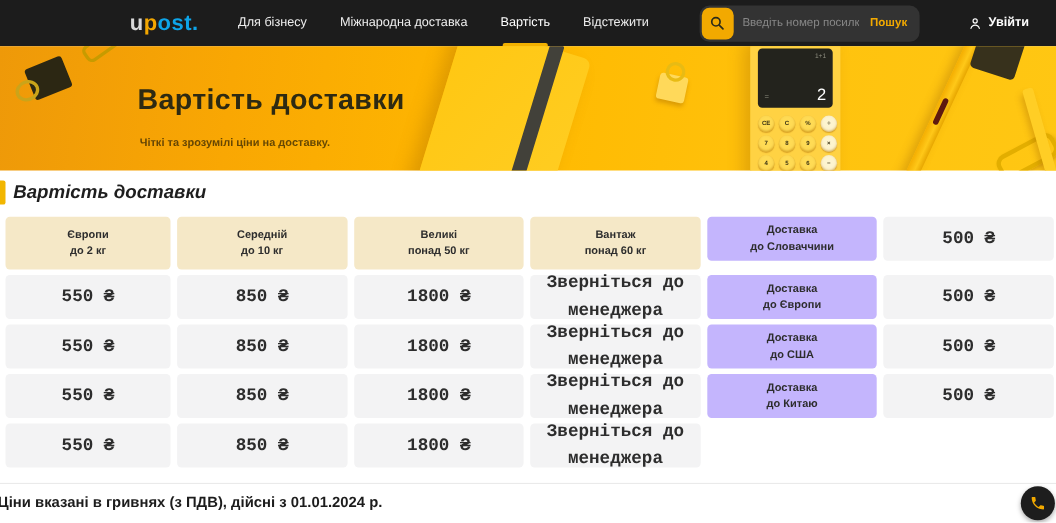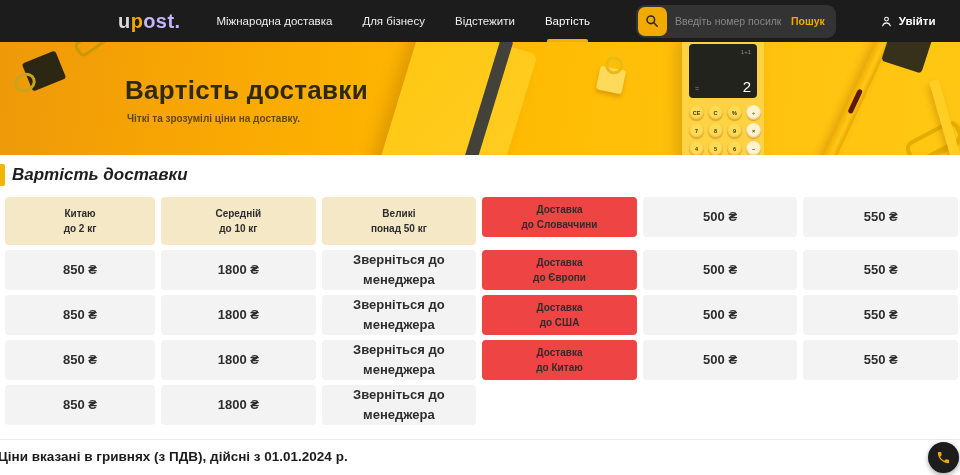--- a/index.html
+++ b/index.html
@@ -5,37 +5,37 @@
   html,body{margin:0;padding:0;}
   body{
     width:960px;height:475px;overflow:hidden;background:#fff;
     font-family:"Liberation Sans",sans-serif;position:relative;
   }
   
   .navbar{height:42px;background:#1c1c1c;display:flex;align-items:center;}
   .logo{margin-left:118px;font-size:20px;font-weight:bold;letter-spacing:.4px;cursor:pointer;white-space:nowrap;}
   .logo .u{color:#d9d9d9;}
   .logo .p{color:#f2a600;}
-  .logo .rest{color:#c4b5fd;}
+  .logo .rest{color:#0ea5e9;}
   .nav{display:flex;gap:30px;margin-left:36px;height:42px;}
   .nav-item{color:#ededed;font-size:11.5px;display:flex;align-items:center;position:relative;cursor:pointer;white-space:nowrap;}
   .nav-item.active{color:#ffffff;}
   .nav-item.active::after{content:"";position:absolute;left:2px;right:2px;bottom:0;height:3px;background:#f2b100;border-radius:2px 2px 0 0;}
   .search-pill{margin-left:46px;background:#333333;border-radius:9px;height:33px;display:flex;align-items:center;padding:2px;box-sizing:border-box;}
   .search-btn{width:29px;height:29px;background:#f2a900;border:none;border-radius:7px;display:flex;align-items:center;justify-content:center;cursor:pointer;flex:none;}
   .search-input{background:transparent;border:none;outline:none;color:#dddddd;font-size:10.5px;padding:0 8px;width:106px;font-family:"Liberation Sans",sans-serif;}
   .search-input::placeholder{color:#878787;}
   .search-submit{color:#f2a900;font-size:10.5px;font-weight:bold;padding:0 9px 0 2px;cursor:pointer;background:none;border:none;font-family:"Liberation Sans",sans-serif;}
   .login{margin-left:44px;display:flex;align-items:center;gap:6px;color:#ffffff;font-size:11.5px;font-weight:bold;cursor:pointer;white-space:nowrap;text-align:center;}
   
   .hero{height:113px;position:relative;overflow:hidden;
     background:linear-gradient(97deg,#ee9909 0%,#f9a703 22%,#ffb900 48%,#ffc30e 78%,#ffc713 100%);}
   .hero-text{position:absolute;left:125px;top:33px;z-index:6;}
   .hero-title{margin:0;font-size:26px;font-weight:bold;color:#2e2a12;letter-spacing:.3px;}
-  .hero-sub{margin:7px 0 0 2px;font-size:10px;font-weight:bold;color:rgba(45,33,4,.72);}
+  .hero-sub{margin:19px 0 0 2px;font-size:10px;font-weight:bold;color:rgba(45,33,4,.72);}
   
   .notebook{position:absolute;left:398px;top:-8px;width:120px;height:152px;border-radius:7px;
     background:linear-gradient(115deg,#ffc712,#ffcd22);transform:rotate(17deg);
     box-shadow:-8px 10px 16px rgba(150,90,0,.30);}
   .notebook-band{position:absolute;right:27px;top:-5px;bottom:-5px;width:13px;background:#42413a;border-radius:2px;}
   .calc{position:absolute;left:682px;top:-14px;width:82px;height:180px;background:#ffd243;border-radius:10px;
     box-shadow:-6px 9px 14px rgba(150,90,0,.28);padding:0 7px;box-sizing:border-box;}
   .calc-display{margin-top:16px;height:54px;background:#23231d;border-radius:4px;position:relative;}
   .calc-small{position:absolute;top:5px;right:6px;font-size:6px;color:#8f8f81;}
   .calc-main{position:absolute;bottom:3px;right:6px;font-size:15px;color:#ffffff;}
@@ -60,40 +60,40 @@
   .pencil{position:absolute;left:947px;top:36px;width:10px;height:132px;background:#ffce25;border-radius:3px;transform:rotate(-16deg);box-shadow:-3px 4px 6px rgba(150,90,0,.3);}
   
   .section-head{display:flex;align-items:center;gap:7px;margin-top:8px;height:24px;}
   .accent-bar{width:5px;height:22px;background:#f2b600;border-radius:0 2px 2px 0;flex:none;}
   .section-title{font-size:17px;font-weight:bold;font-style:italic;color:#1e1e1e;}
   
   .pricing{display:grid;grid-template-columns:150px repeat(5,1fr);gap:5px 6px;margin:10px 2px 0 5px;}
   .cell{border-radius:4px;display:flex;flex-direction:column;align-items:center;justify-content:center;
     text-align:center;line-height:1.55;color:#2d2d2d;}
   .th{background:#f5e8c7;height:48px;font-size:10px;font-weight:bold;}
-  .tl{background:#ef4444;height:40px;font-size:10px;font-weight:bold;}
-  .td{background:#f3f3f4;height:40px;font-size:13px;font-weight:bold;}
+  .tl{background:#c4b5fd;height:40px;font-size:10px;font-weight:bold;}
+  .td{background:#f3f3f4;height:40px;font-size:16px;font-weight:bold;font-family:Liberation Mono, monospace;}
   
   .footer-divider{margin-top:14px;border-top:1px solid #eaeaea;}
   .footer-note{margin:9px 0 0 -2px;font-size:13.5px;font-weight:bold;color:#1c1c1c;}
   .phone-fab{position:absolute;right:1px;bottom:2px;width:31px;height:31px;border-radius:50%;background:#1d1d1d;
     border:none;display:flex;align-items:center;justify-content:center;cursor:pointer;box-shadow:0 2px 5px rgba(0,0,0,.35);}
 </style>
 </head>
 <body>
 
 <header class="navbar">
   <div class="logo">
     <span class="u">u</span><span class="p">p</span><span class="rest">ost.</span>
   </div>
   <nav class="nav">
+    <div class="nav-item">Для бізнесу</div>
     <div class="nav-item">Міжнародна доставка</div>
-    <div class="nav-item">Для бізнесу</div>
+    <div class="nav-item active">Вартість</div>
     <div class="nav-item">Відстежити</div>
-    <div class="nav-item active">Вартість</div>
   </nav>
   <div class="search-pill">
     <button class="search-btn">
       <span style="display:flex;">
         <svg width="14" height="14" viewBox="0 0 24 24" fill="none" stroke="#2b2b1a" stroke-width="2.6" stroke-linecap="round">
             <circle cx="10" cy="10" r="6.5"></circle>
             <line x1="15.5" y1="15.5" x2="21" y2="21"></line>
           </svg>
       </span>
     </button>
@@ -161,30 +161,34 @@
 </section>
 
 <div class="section-head">
   <div class="accent-bar"></div>
   <div class="section-title">Вартість доставки</div>
 </div>
 
 <div class="pricing">
 
   <div class="cell th">
-      <span>Китаю</span>
+      <span>Європи</span>
       <span>до 2 кг</span>
     </div>
   <div class="cell th">
       <span>Середній</span>
       <span>до 10 кг</span>
     </div>
   <div class="cell th">
       <span>Великі</span>
       <span>понад 50 кг</span>
+    </div>
+  <div class="cell th">
+      <span>Вантаж</span>
+      <span>понад 60 кг</span>
     </div>
 
   <div class="cell tl">
       <span>Доставка</span>
       <span>до Словаччини</span>
     </div>
   <div class="cell td">500 ₴</div>
   <div class="cell td">550 ₴</div>
   <div class="cell td">850 ₴</div>
   <div class="cell td">1800 ₴</div>

